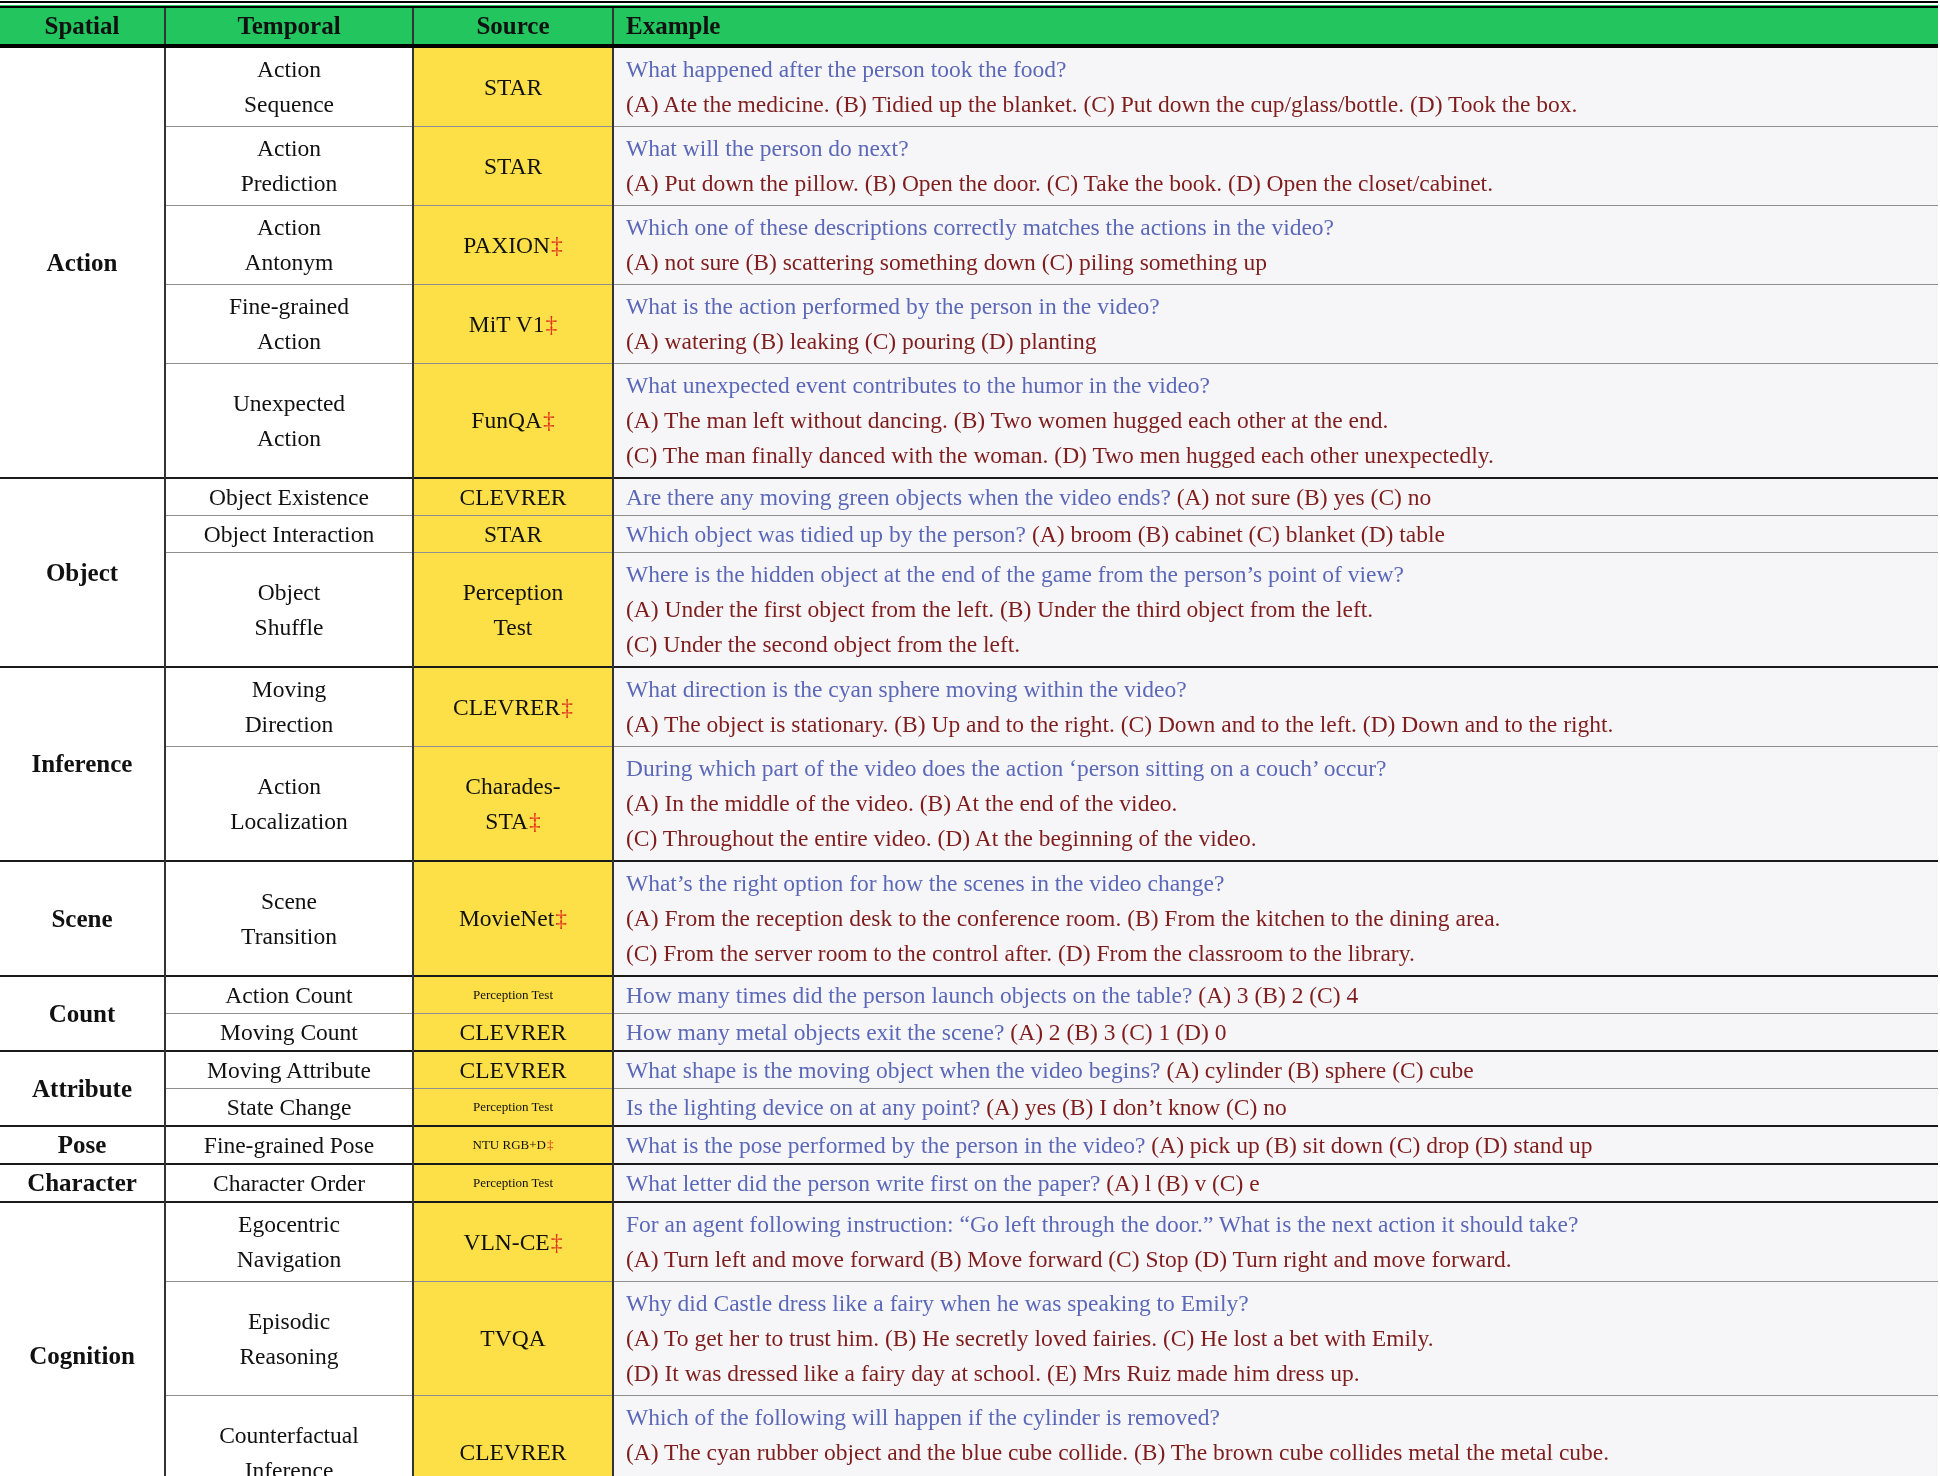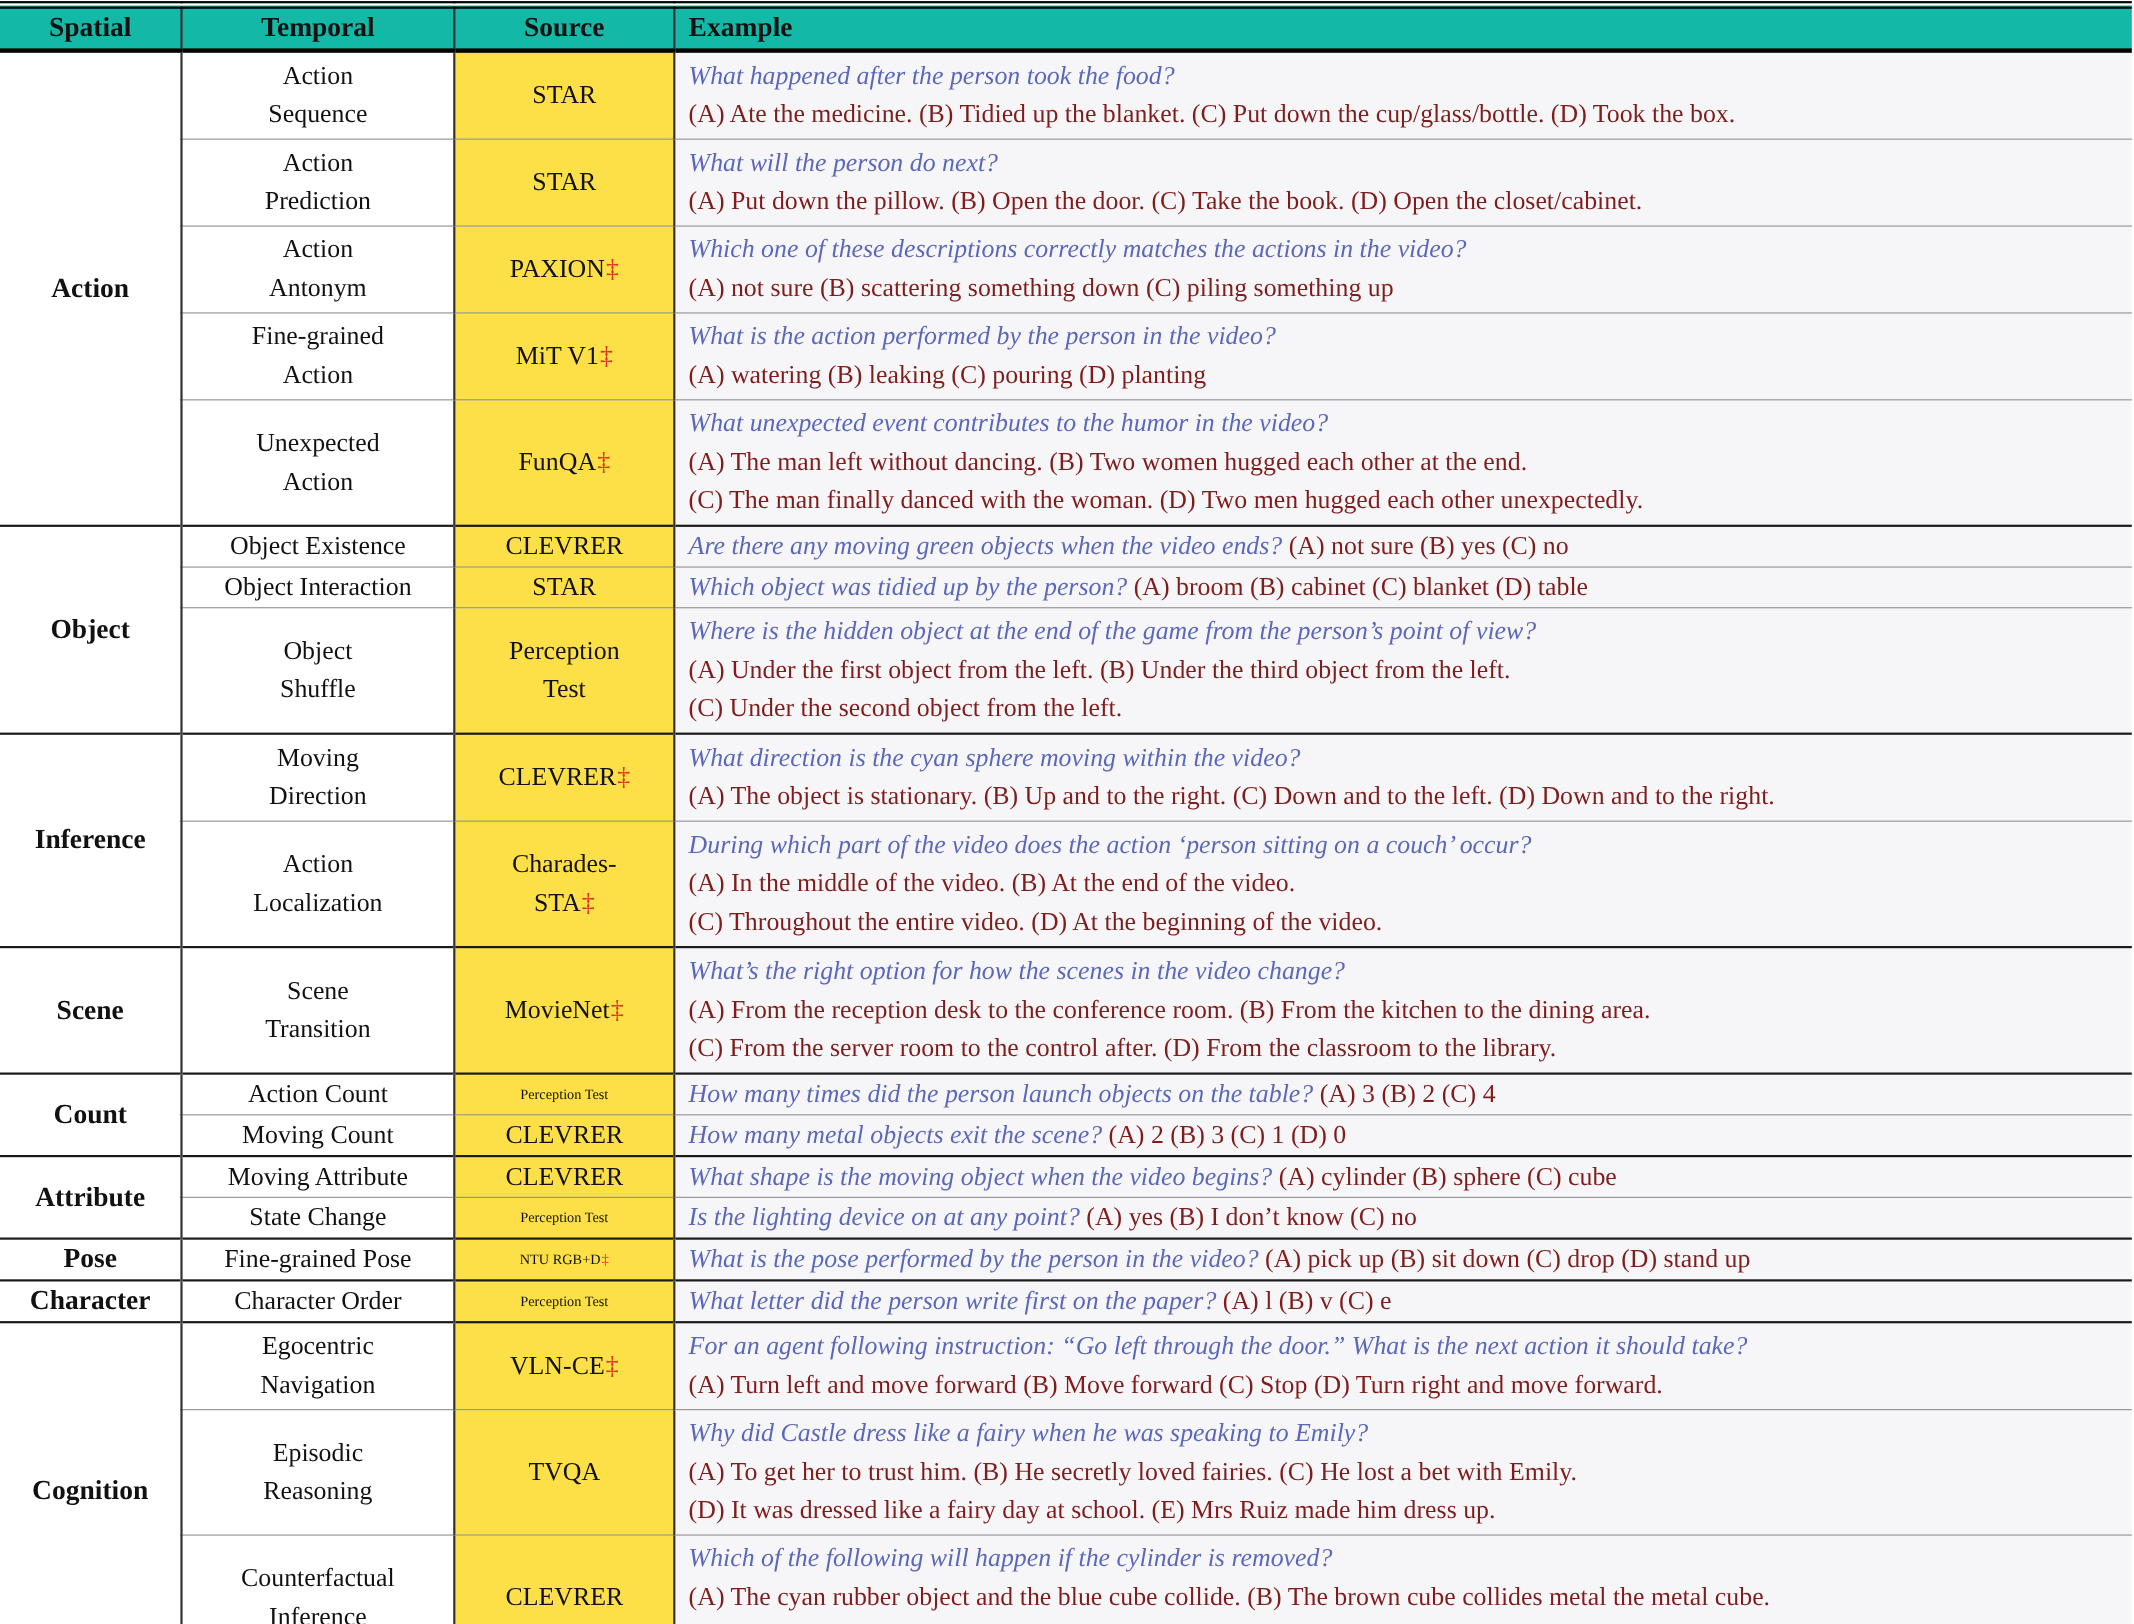--- a/index.html
+++ b/index.html
@@ -14,21 +14,21 @@
     width: 1938px;
     margin-top: 1px;
     border-top: 7px double #000;
     border-bottom: 5px solid #000;
   }
   thead th {
     font-weight: bold;
     font-size: 25px;
     padding: 4px 4px;
     border-bottom: 4px solid #000;
-    background: #14b8a6;
+    background: #22c55e;
     text-align: center;
   }
   thead th.c-example { text-align: left; padding-left: 12px; }
   th.c-spatial, th.c-temporal, th.c-source { border-right: 2px solid #333; }
 
   tbody td { border-top: 1.5px solid #8f8f8f; }
   tbody tr.group-start td { border-top: 2.5px solid #1a1a1a; }
   tbody tr:first-child td { border-top: none; }
 
   td.spatial {
@@ -54,21 +54,21 @@
   td.example {
     background: #f6f6f8;
     vertical-align: middle;
     font-size: 23.5px;
     padding: 4px 12px;
   }
   .tline { line-height: 35px; }
   .xline { line-height: 35px; }
   tr.compact .tline { line-height: 28px; }
   tr.compact .xline { line-height: 28px; }
-  .q { color: var(--q-color, #5b68b8); font-style: italic; }
+  .q { color: var(--q-color, #5b68b8); }
   .a { color: #7f1d1d; }
   .dagger { color: var(--dagger-color, #e0301e); padding-left: 1px; }
 </style>
 </head>
 <body>
 
 <table>
   <colgroup>
     <col style="width:165px">
     <col style="width:248px">

